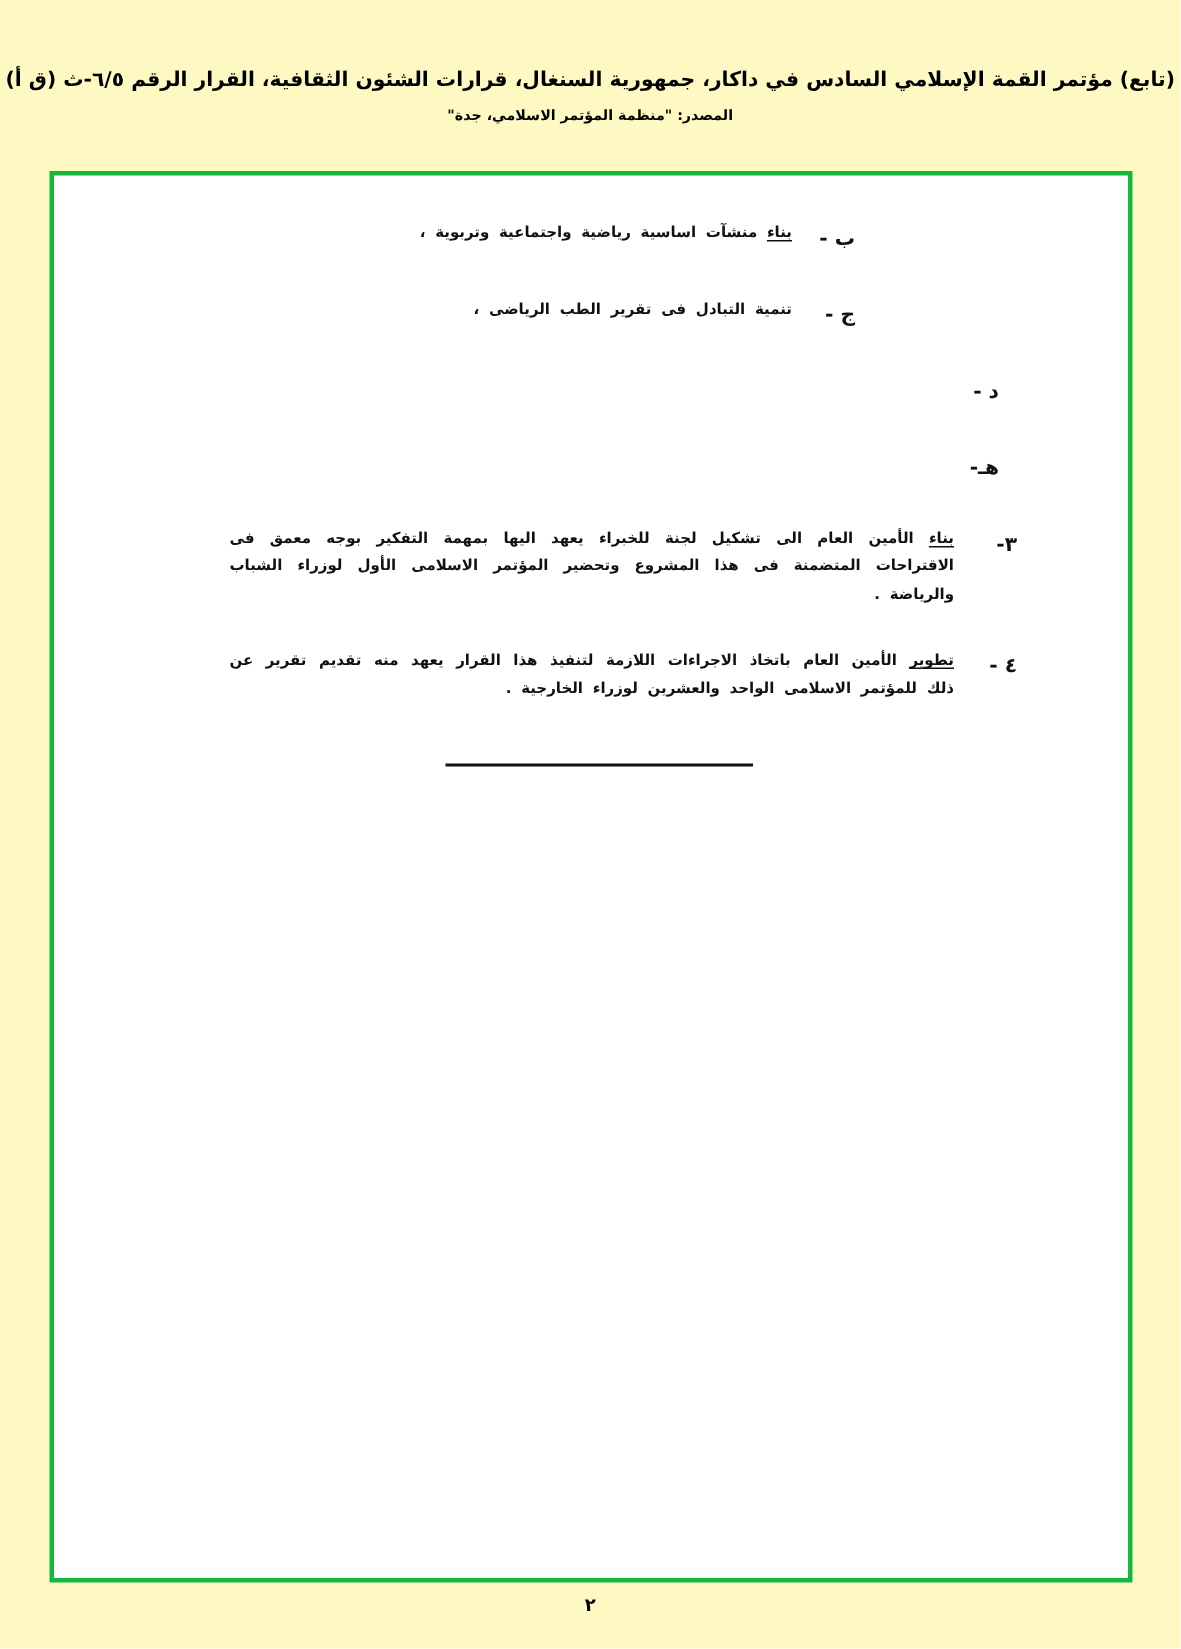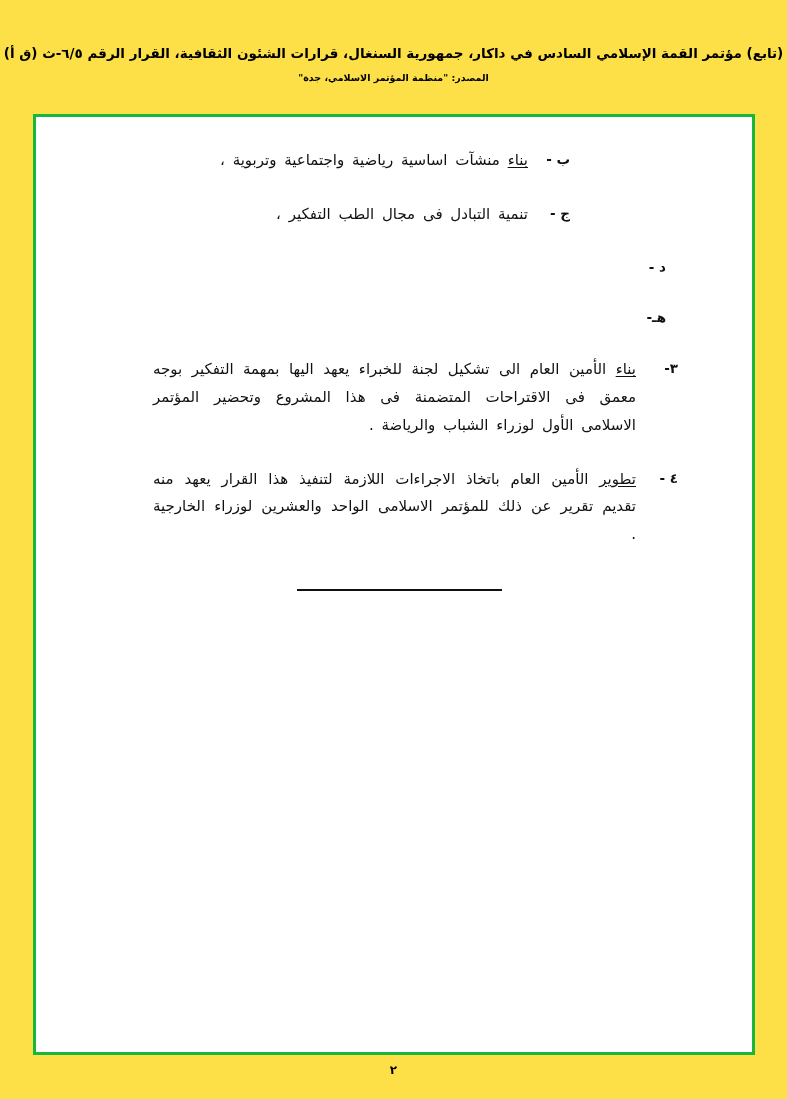--- a/index.html
+++ b/index.html
@@ -12,21 +12,21 @@
     height: 1099px;
     position: relative;
     font-family: "DejaVu Sans", sans-serif;
     color: #000000;
     overflow: hidden;
   }
 
   .page {
     position: absolute;
     inset: 0;
-    background: #fde047;
+    background: #fef9c3;
   }
 
   
   .doc-header {
     position: absolute;
     top: 44px;
     left: 0;
     right: 0;
     text-align: center;
     direction: rtl;
@@ -83,22 +83,22 @@
     text-align: right;
     font-size: 13.5px;
     font-weight: bold;
     line-height: 1.85;
     letter-spacing: 0.5px;
     color: #111;
     padding-top: 0px;
   }
   .clause-text {
     flex: 1 1 auto;
-    font-size: 15px;
-    font-weight: normal;
+    font-size: 10px;
+    font-weight: bold;
     line-height: 1.85;
     letter-spacing: 0.8px;
     word-spacing: 3px;
     color: #111;
     text-align: justify;
     text-align-last: right;
     margin-left: 45px;
   }
   .u {
     text-decoration: underline;
@@ -145,21 +145,21 @@
   <div class="scan-frame">
     <div class="scan-body">
 
       <div class="clause indent-a">
         <div class="clause-marker">ب -</div>
         <div class="clause-text"><span class="u">بناء</span><span> منشآت اساسية رياضية واجتماعية وتربوية ،</span></div>
       </div>
 
       <div class="clause indent-b">
         <div class="clause-marker">ج -</div>
-        <div class="clause-text"><span>تنمية التبادل فى مجال الطب التفكير ،</span></div>
+        <div class="clause-text"><span>تنمية التبادل فى تقرير الطب الرياضى ،</span></div>
       </div>
 
       <div class="clause indent-c">
         <div class="clause-marker">د -</div>
       </div>
 
       <div class="clause indent-d">
         <div class="clause-marker">هـ-</div>
       </div>
 

